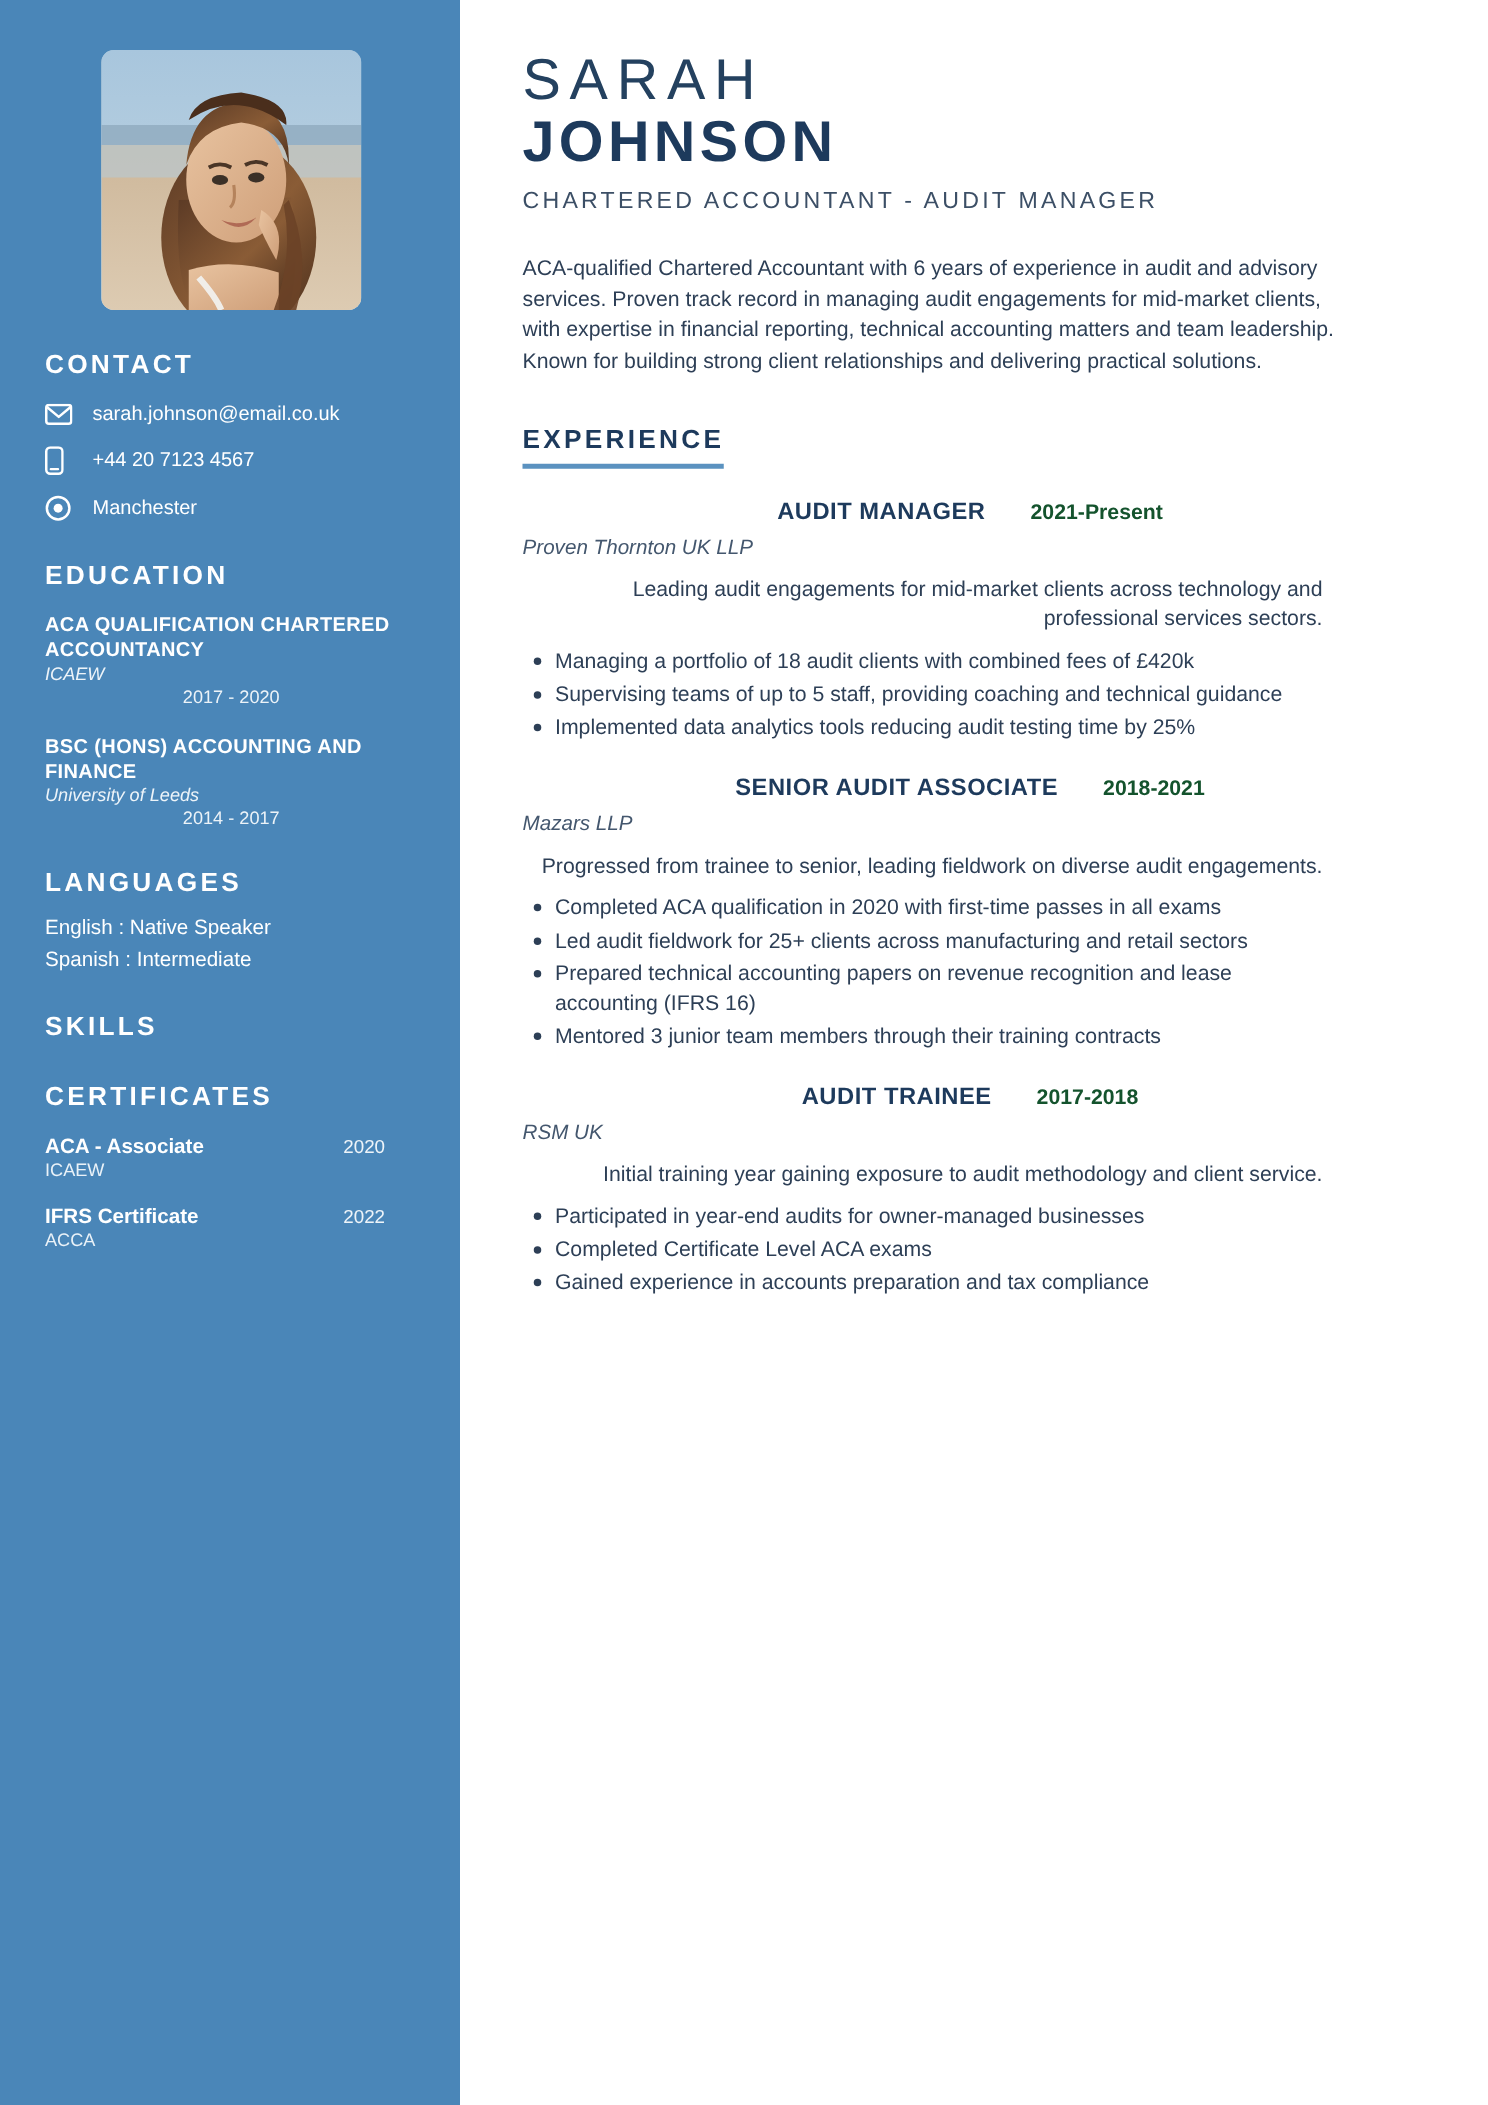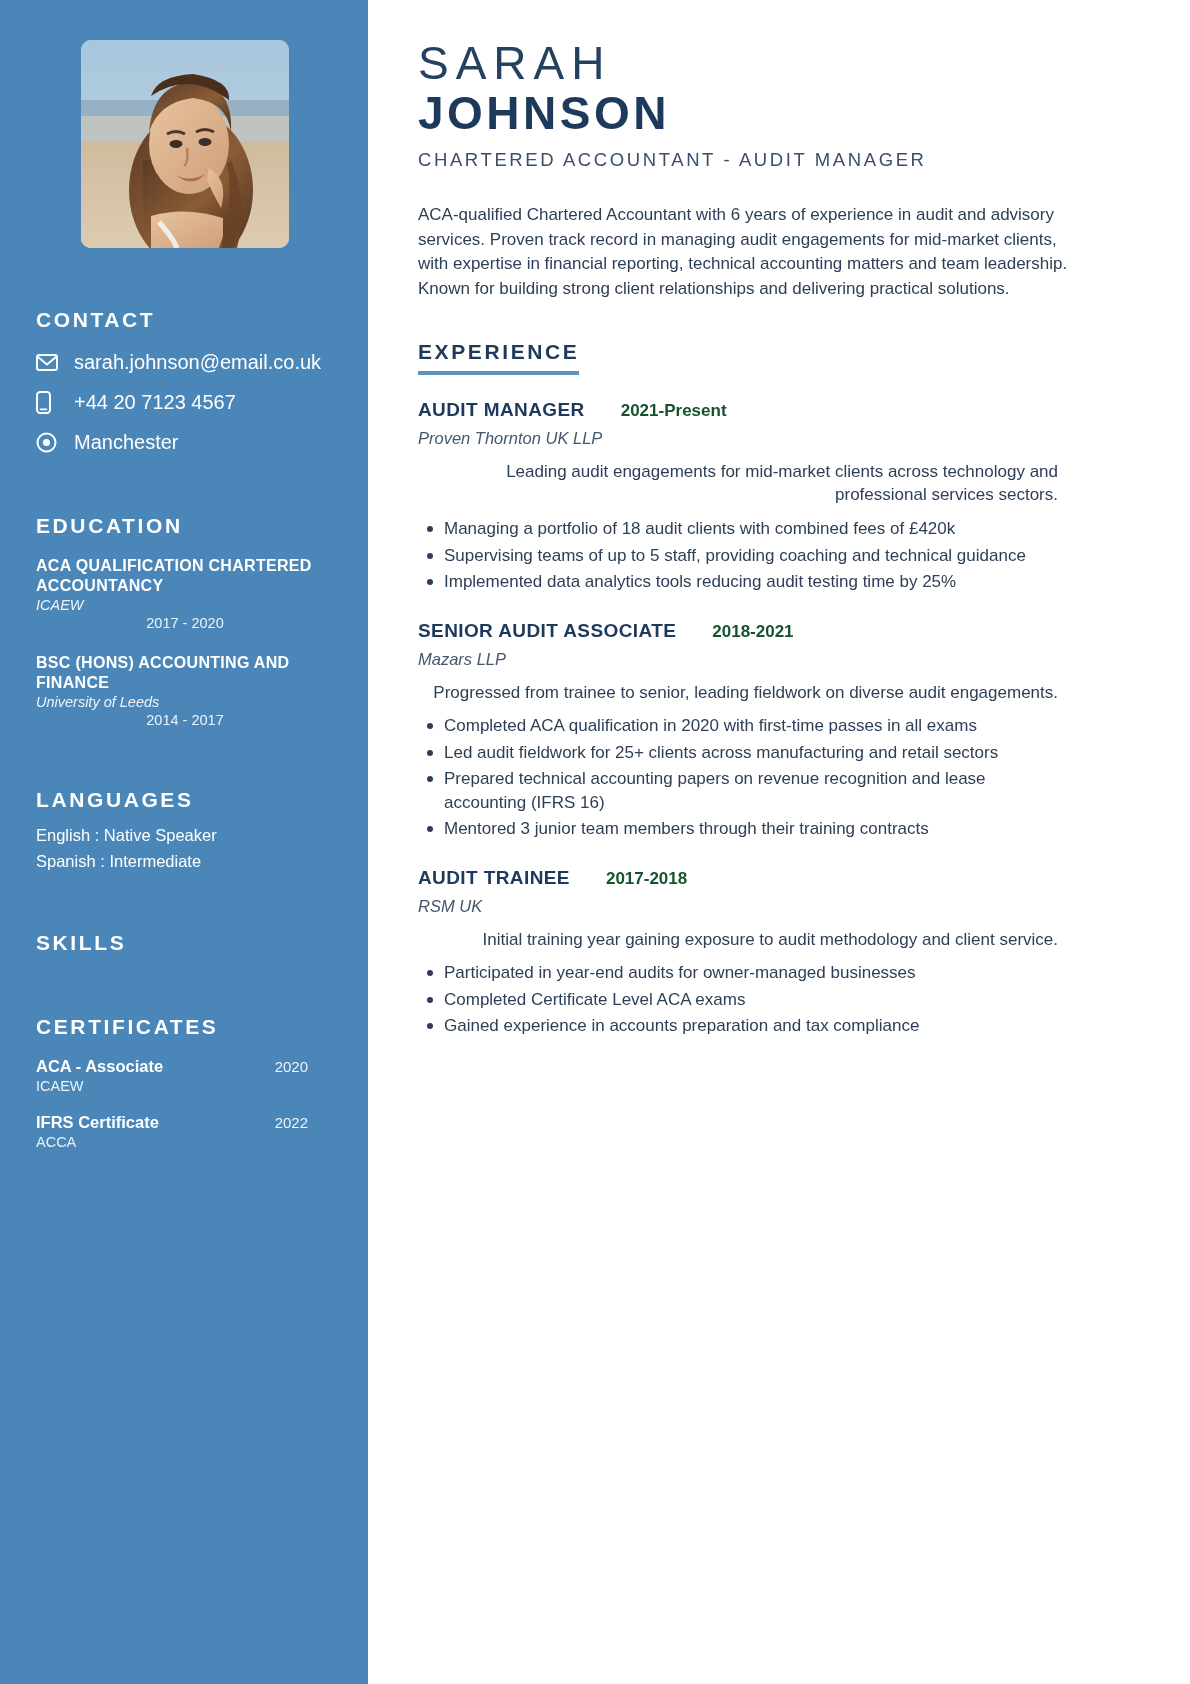--- a/index.html
+++ b/index.html
@@ -39,40 +39,40 @@
     background: #a9c3d6;
   }
 
   .photo-svg { display: block; width: 100%; height: 100%; }
 
   .side-head {
     font-size: 21px;
     font-weight: bold;
     letter-spacing: 2.6px;
     color: #ffffff;
-    margin-top: 60px;
+    margin-top: 32px;
     margin-bottom: 18px;
   }
   .side-head.tight { margin-bottom: 14px; }
 
   .contact-row {
     display: flex;
     align-items: center;
     margin-bottom: 16px;
   }
   .contact-ico {
     width: 28px;
     min-width: 28px;
     display: flex;
     align-items: center;
     justify-content: flex-start;
     margin-right: 10px;
   }
   .contact-txt {
-    font-size: 20px;
+    font-size: 16px;
     color: #ffffff;
     line-height: 1.2;
   }
 
   .edu-item { margin-bottom: 22px; }
   .edu-degree {
     font-size: 16px;
     font-weight: bold;
     letter-spacing: 0.3px;
     line-height: 1.25;
@@ -165,21 +165,21 @@
     margin-top: 38px;
     padding-bottom: 7px;
     border-bottom: 4px solid #5b92c0;
   }
 
   .job { margin-top: 26px; }
   .job:first-of-type { margin-top: 24px; }
 
   .job-head {
     display: flex;
-    justify-content: flex-start;
+    justify-content: center;
     align-items: baseline;
     gap: 36px;
   }
   .job-role {
     font-size: 19px;
     font-weight: bold;
     letter-spacing: 0.4px;
     color: #1d3a5c;
   }
   .job-dates {

